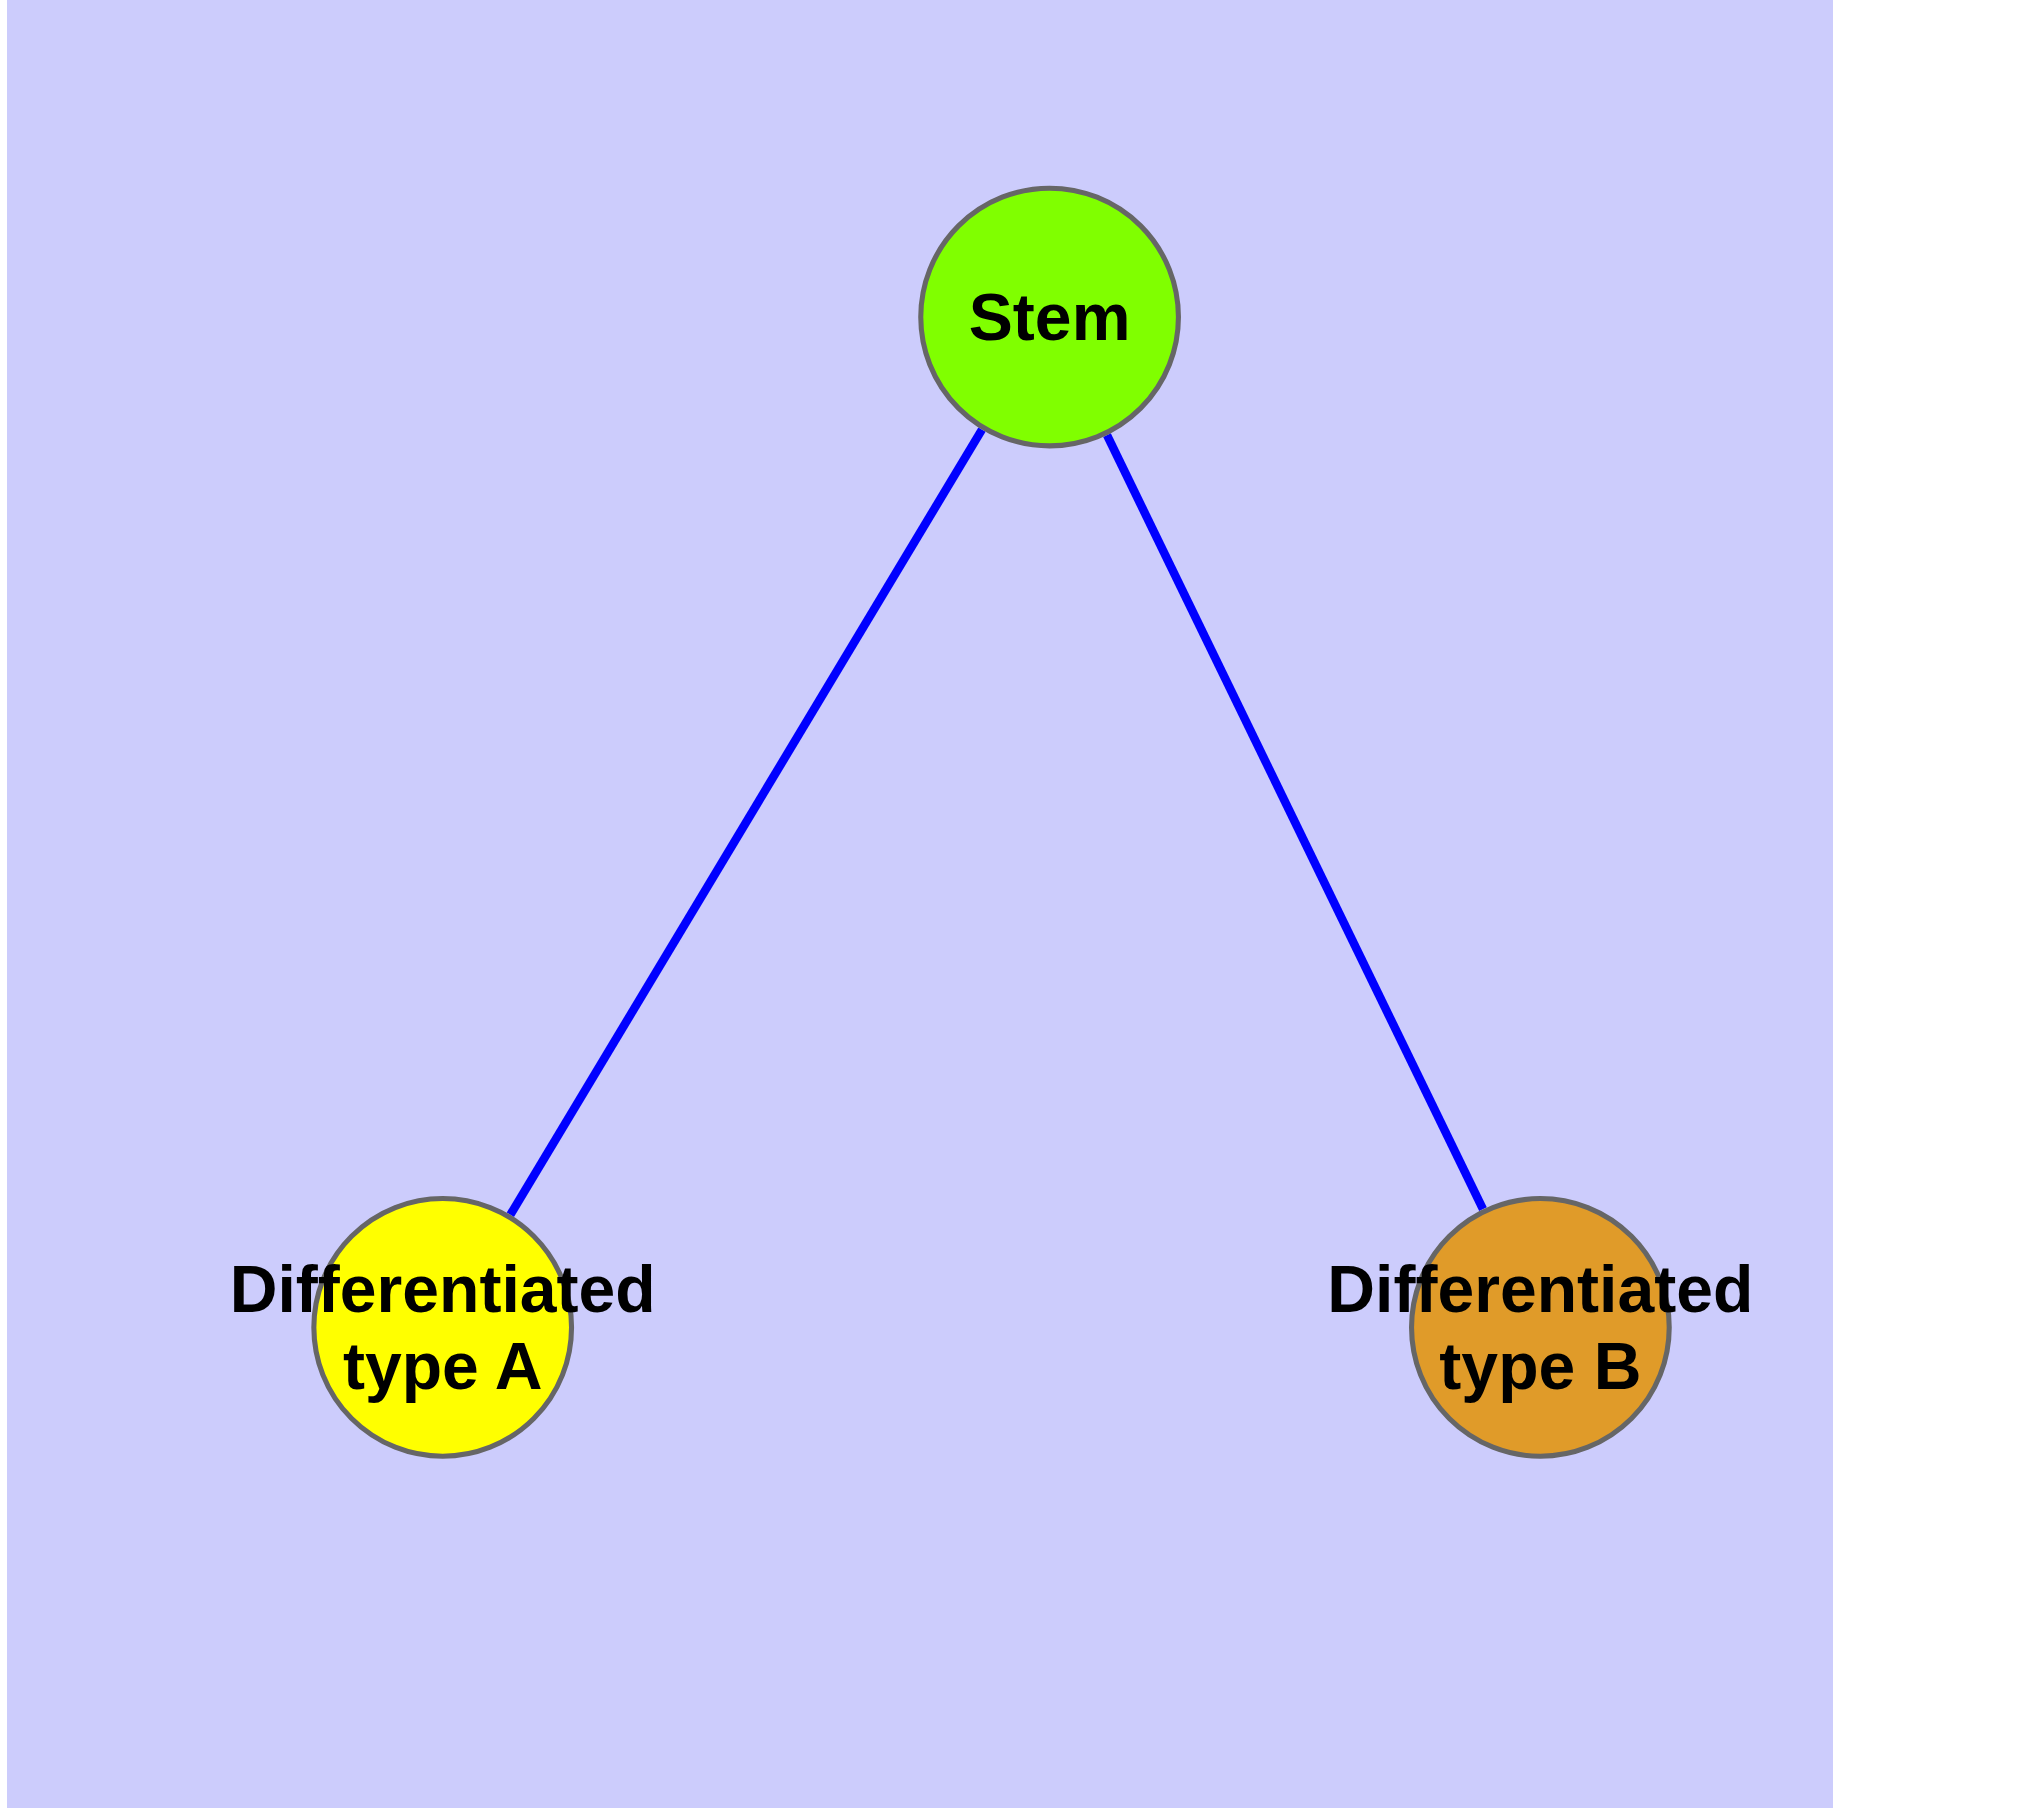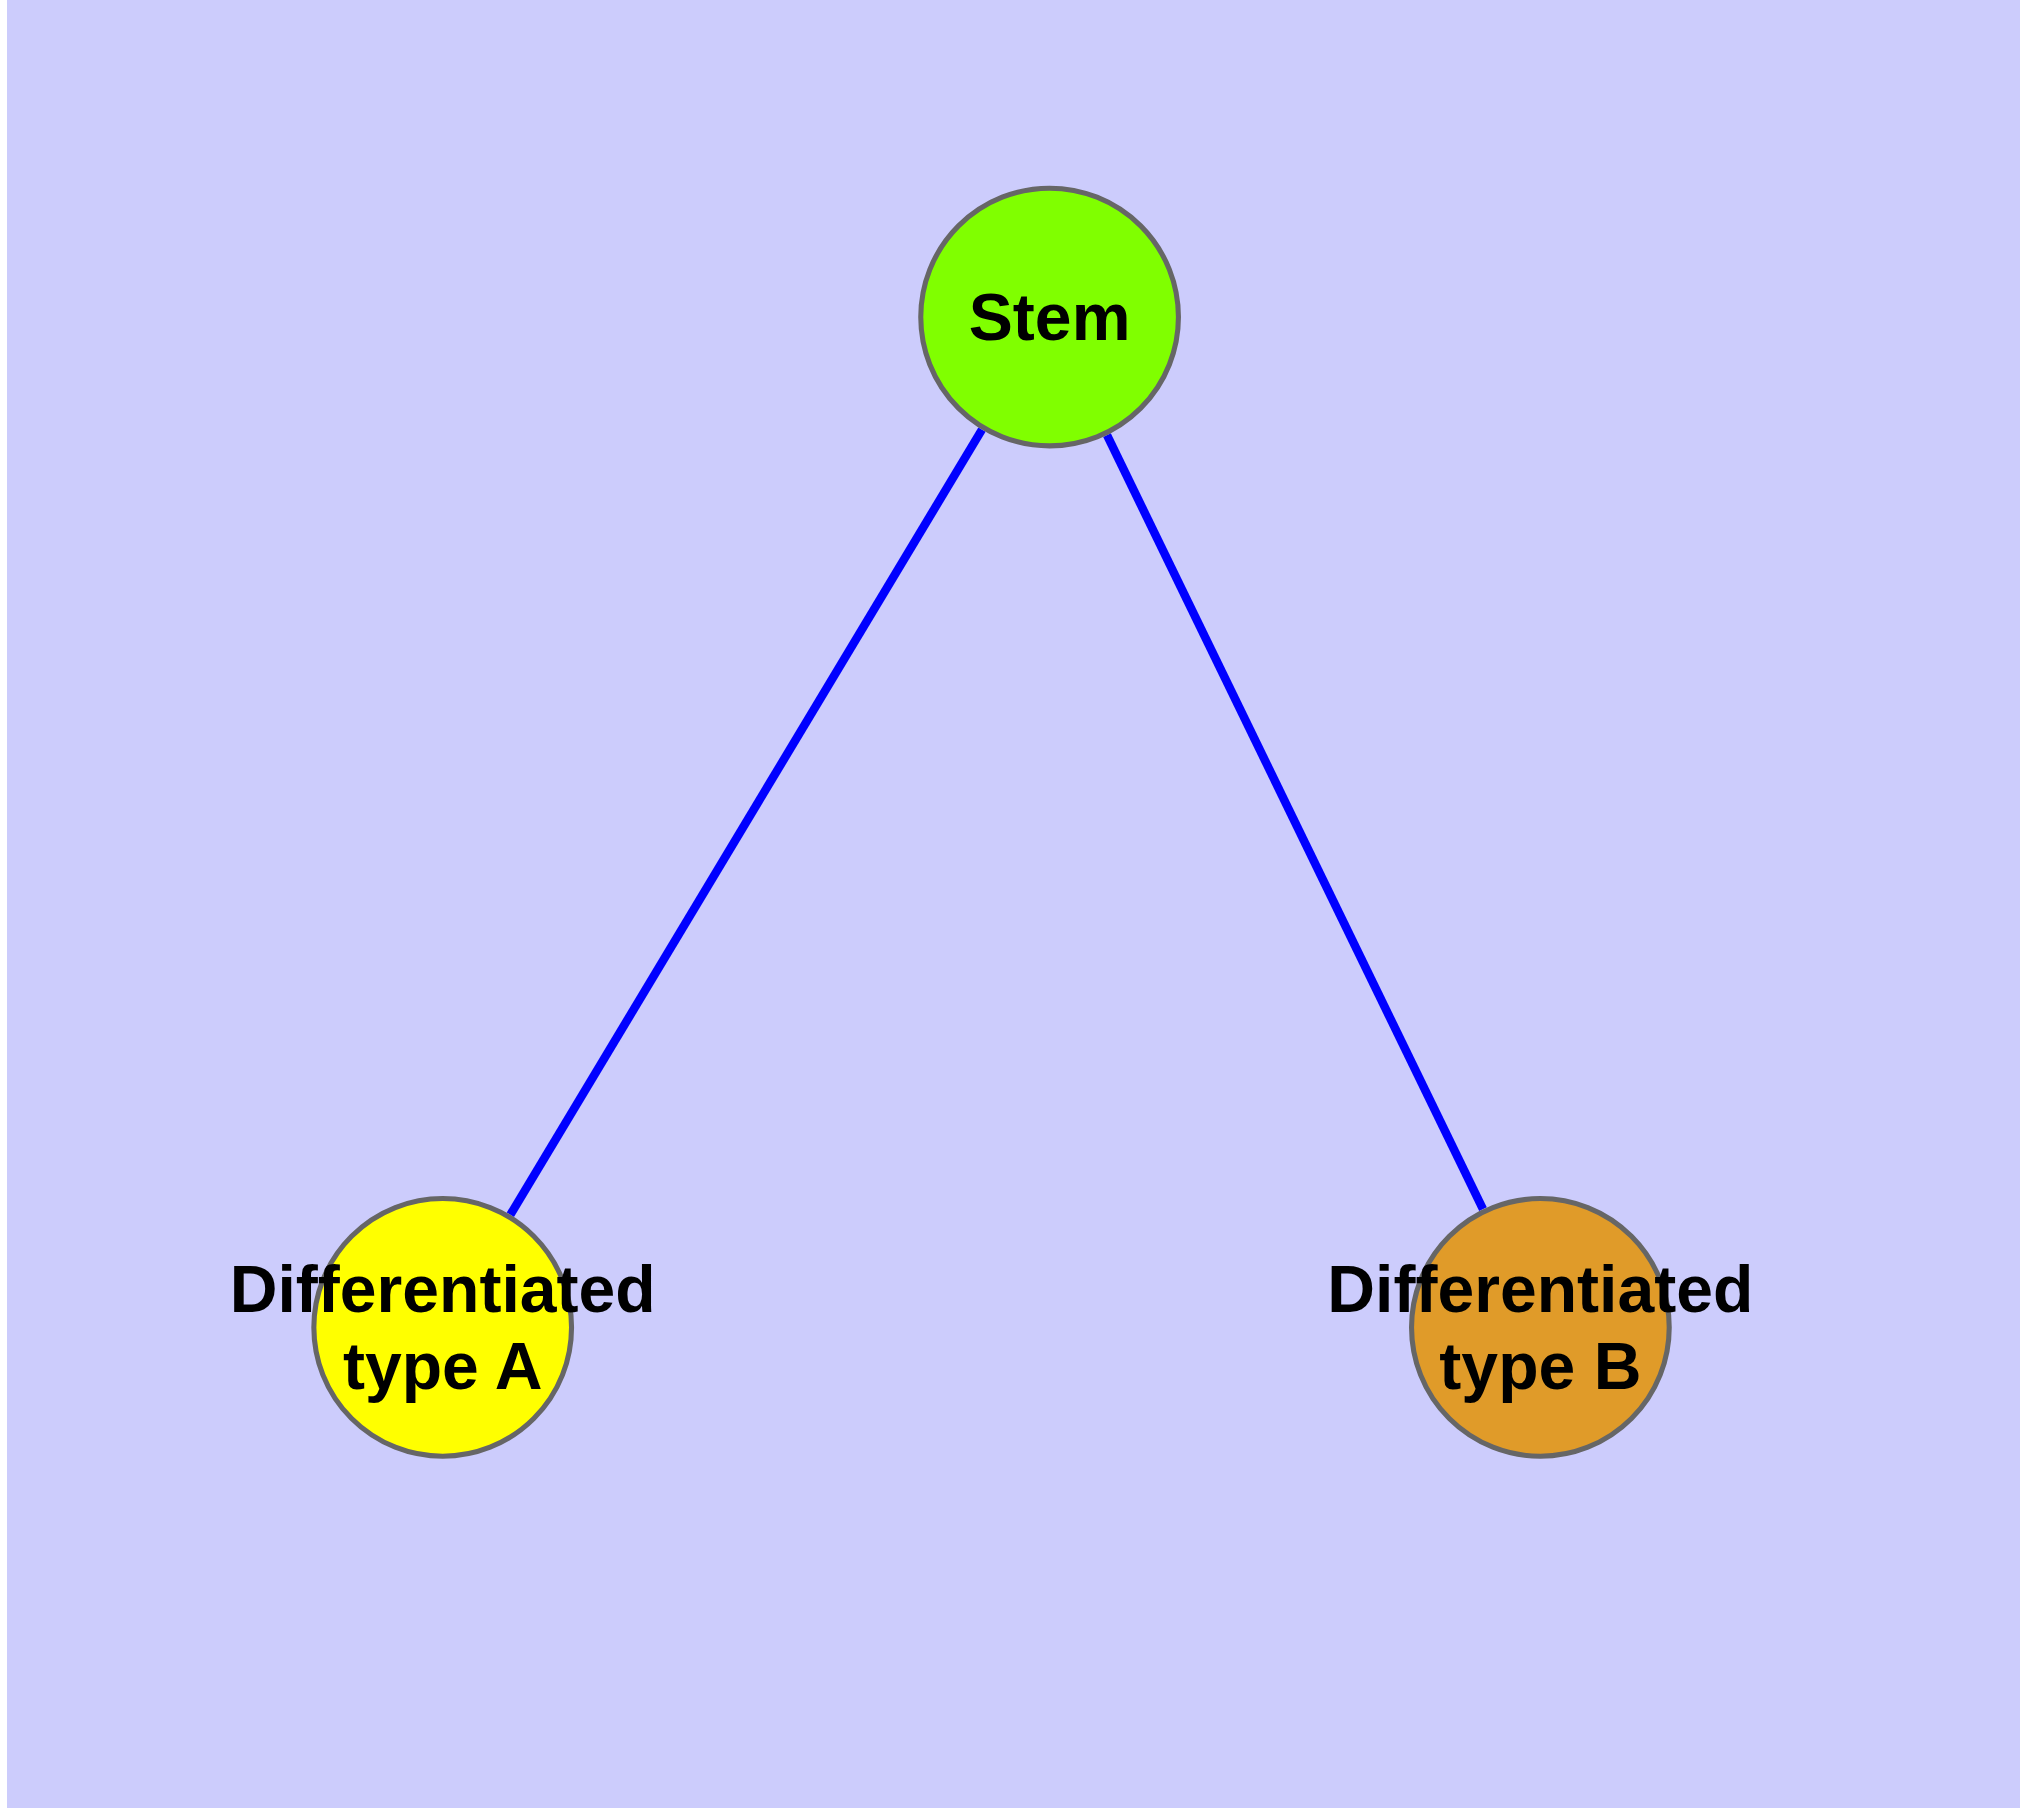--- a/index.html
+++ b/index.html
@@ -10,21 +10,21 @@
   }
   body {
     width: 2021px;
     height: 1812px;
     overflow: hidden;
   }
   #canvas {
     position: absolute;
     left: 6.8px;
     top: 0px;
-    width: 2014px;
+    width: 1826px;
     height: 1808px;
     background: #ccccfc;
     overflow: hidden;
   }
   #graph-svg {
     position: absolute;
     left: 0;
     top: 0;
     width: 2014px;
     height: 1808px;

